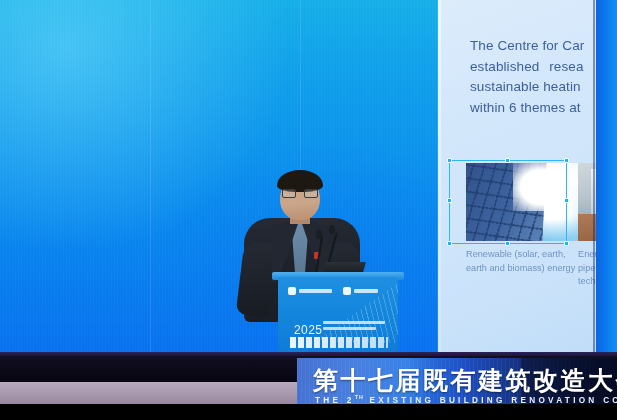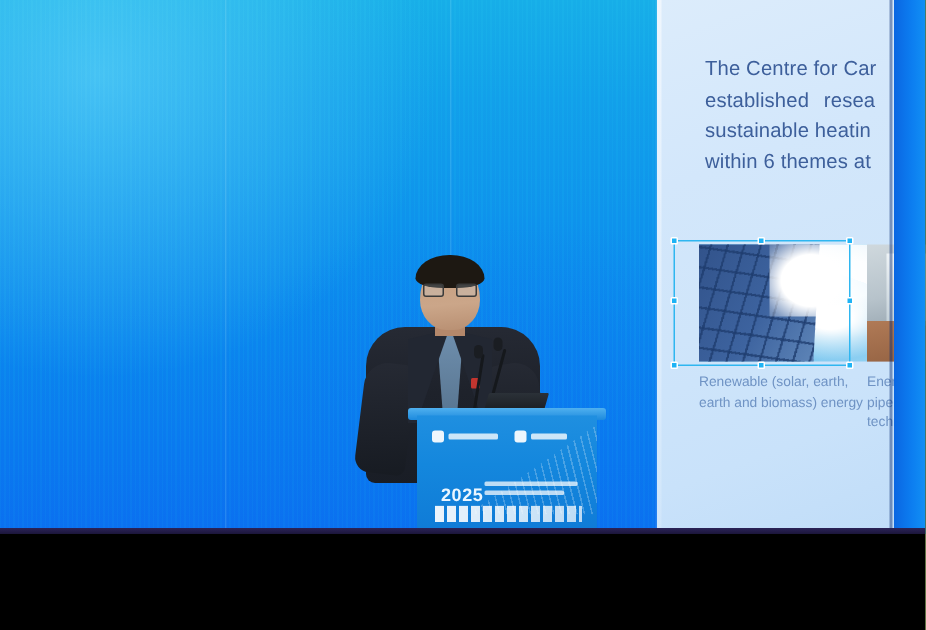--- a/index.html
+++ b/index.html
@@ -1,18 +1,18 @@
 <!DOCTYPE html>
 <html><head>
 <meta charset="utf-8">
 <style>
   html,body{margin:0;padding:0;background:#000;}
   body{font-family:"Liberation Sans",sans-serif;}
   #stage{
-    position:relative;width:617px;height:356px;overflow:hidden;
+    position:relative;width:617px;height:404px;overflow:hidden;
     background:#84cc16;
   }
   
   .led-wall{
     position:absolute;left:0;top:0;width:617px;height:366px;
     background:
       linear-gradient(180deg,#17aee8 0%,#12a0ea 18%,#0e93ec 40%,#0b86ee 62%,#0a79ef 82%,#0b6ef0 100%);
   }
   .led-wall:after{
     content:"";position:absolute;inset:0;
@@ -186,21 +186,21 @@
   .logo-chip{display:flex;align-items:center;gap:3px;}
   .logo-mark{
     width:8px;height:8px;background:#ffffff;border-radius:2px;opacity:.92;
   }
   .logo-txt{
     width:33px;height:3.5px;background:rgba(255,255,255,.78);border-radius:1px;
   }
   .logo-txt.short{width:24px;}
   .podium-2025{
     position:absolute;left:16px;top:46px;color:#eaf6ff;font-size:12px;
-    font-weight:bold;letter-spacing:.4px;
+    font-weight:normal;letter-spacing:.4px;
   }
   .podium-sub{
     position:absolute;left:45px;top:44px;width:62px;
   }
   .podium-sub i{
     display:block;height:3px;margin-bottom:3px;border-radius:1px;
     background:rgba(255,255,255,.72);
   }
   .podium-sub i:nth-child(2){width:86%;}
   .podium-title{

